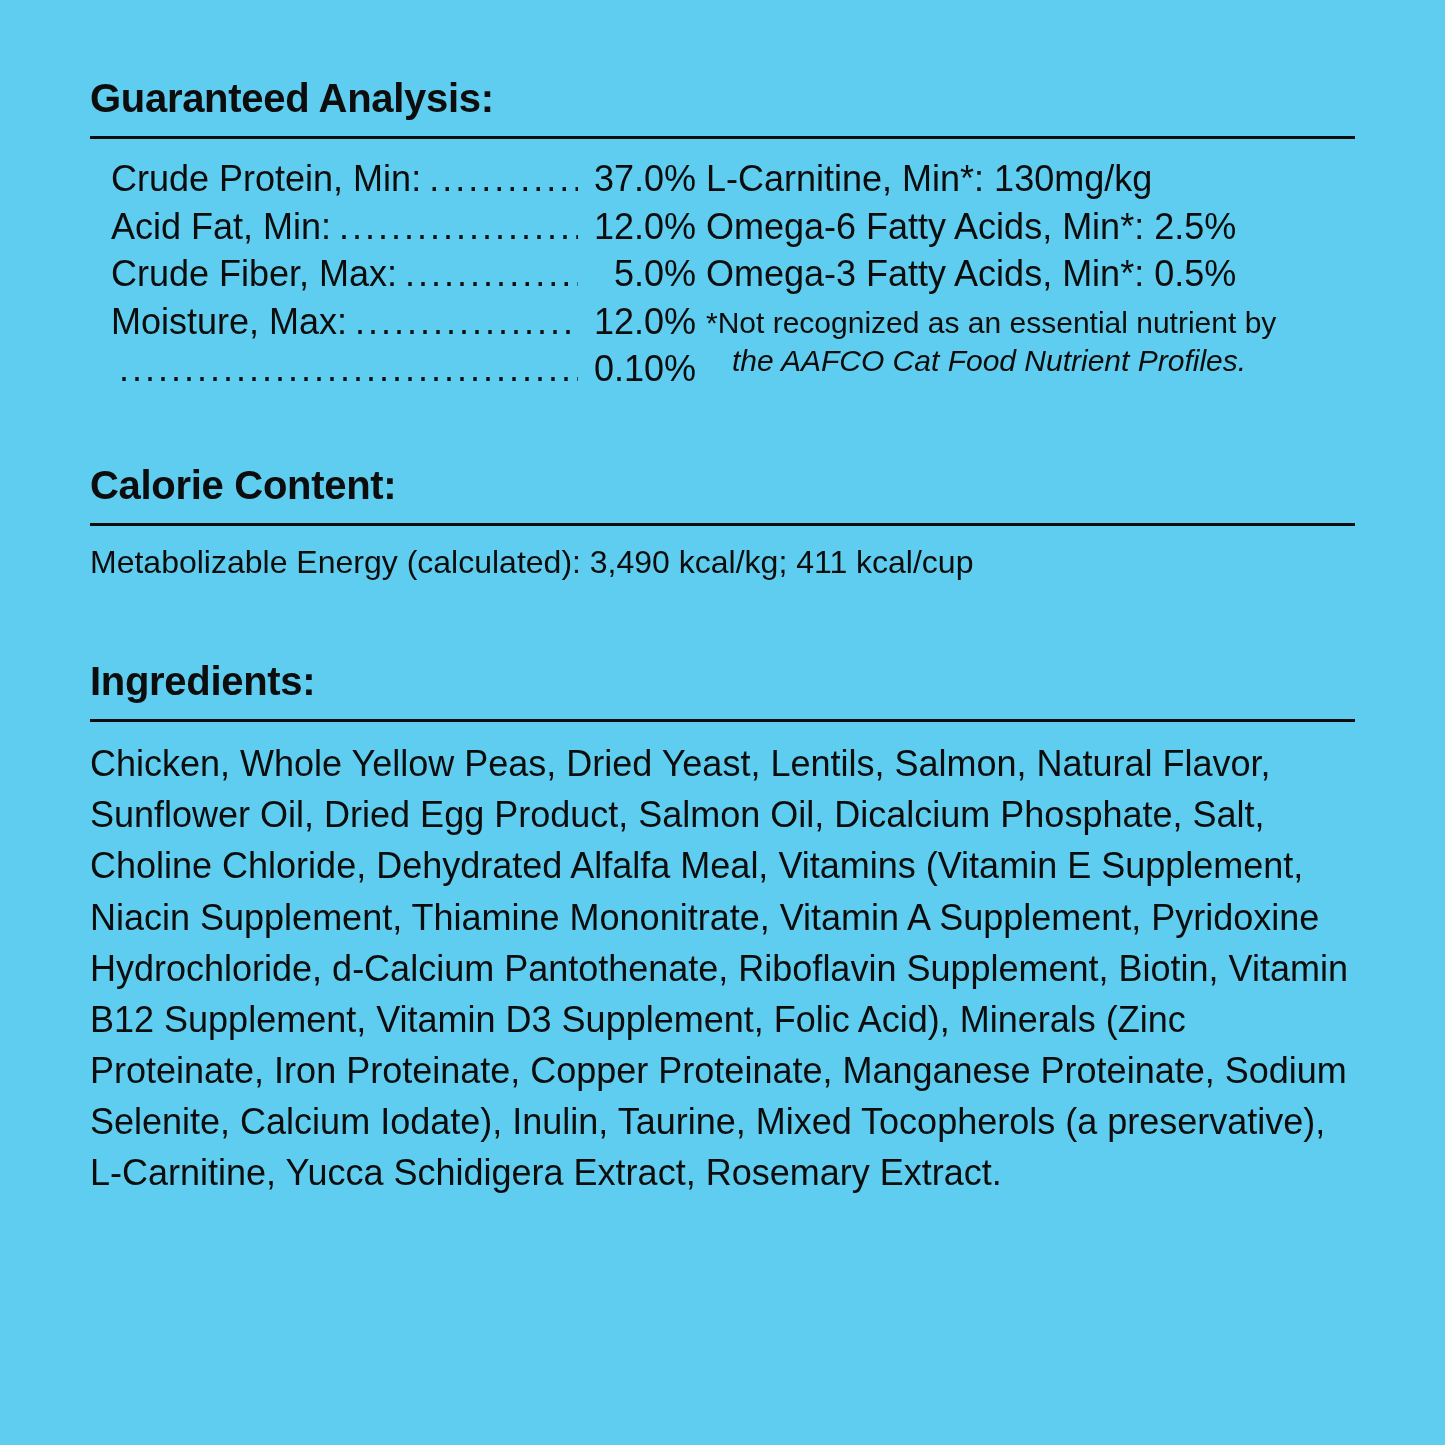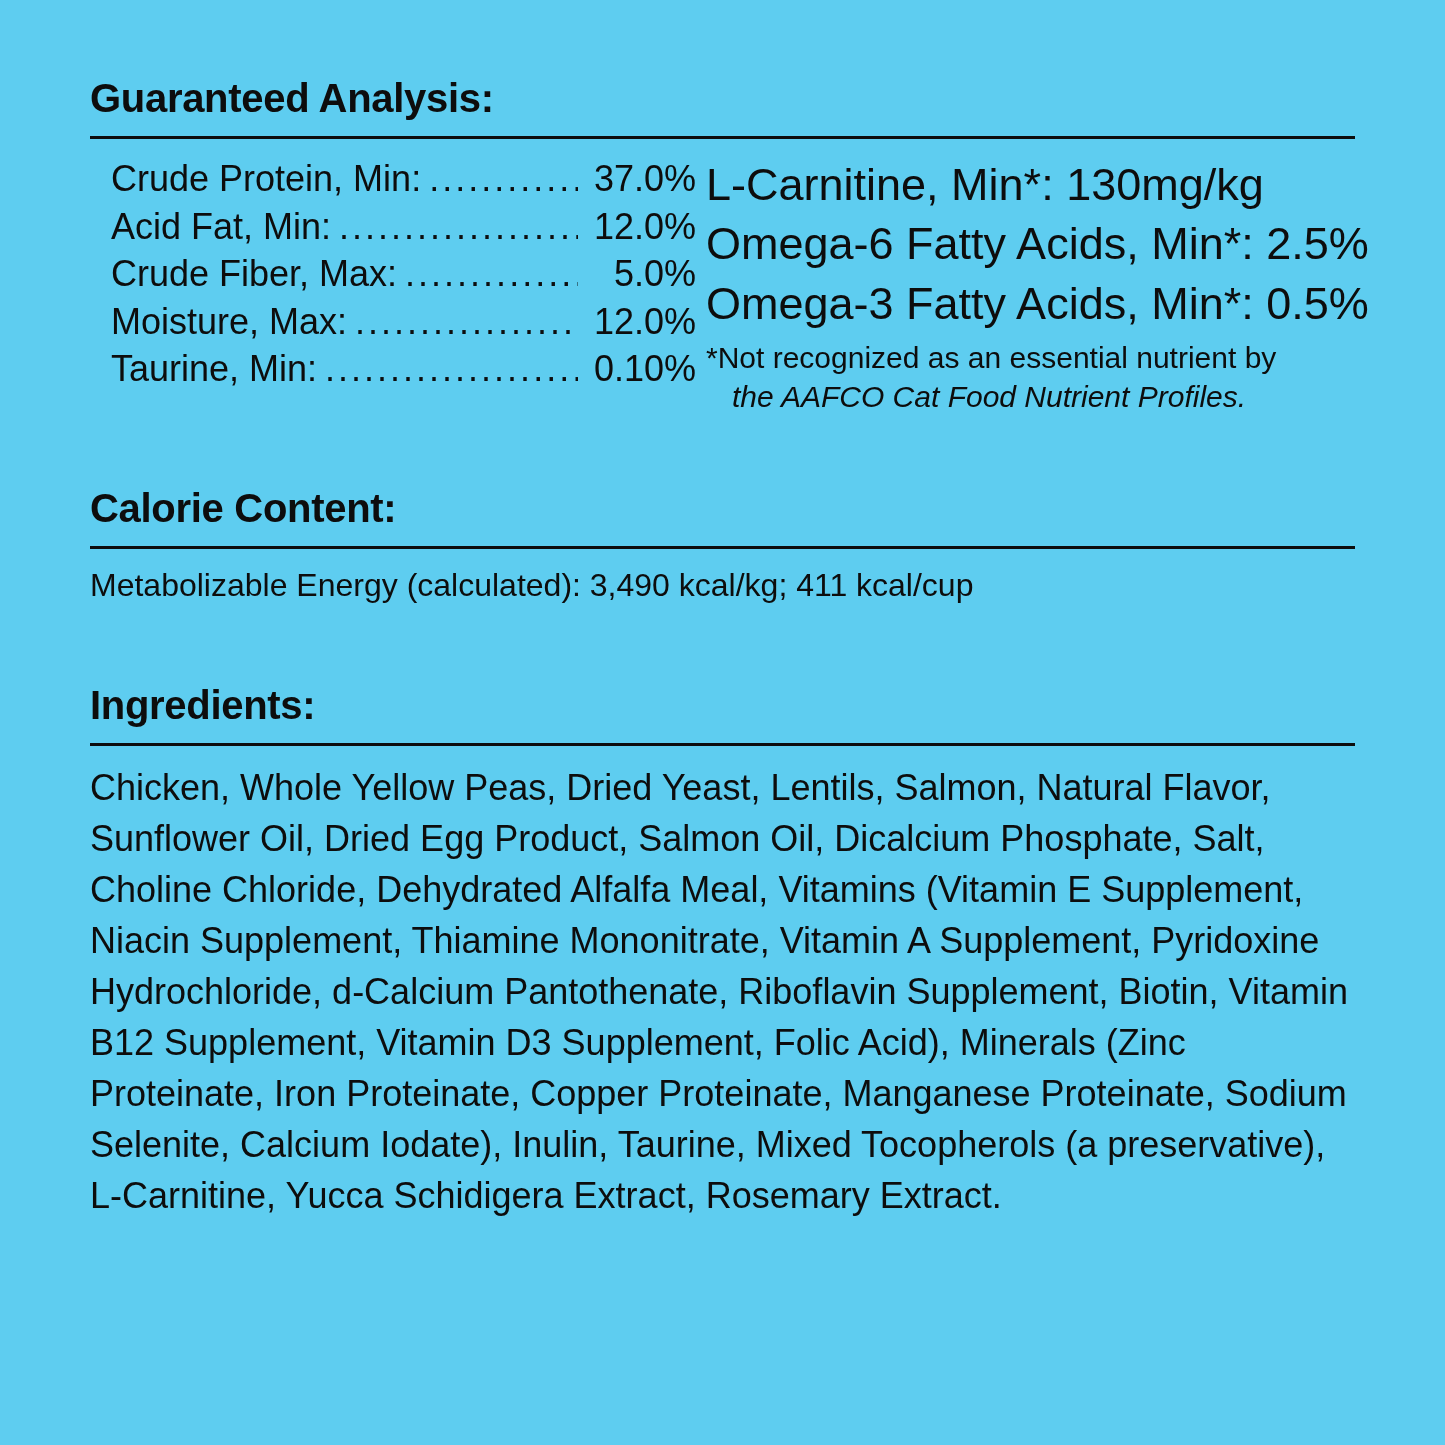--- a/index.html
+++ b/index.html
@@ -68,21 +68,21 @@
     letter-spacing: 3px;
     padding: 0 8px;
     text-align: left;
   }
   .ga-value {
     flex: 0 0 auto;
     text-align: right;
     min-width: 118px;
   }
   .ga-line {
-    font-size: 45px;
+    font-size: 36px;
     line-height: 1.32;
     white-space: nowrap;
   }
   .ga-note {
     font-size: 30px;
     line-height: 1.28;
     margin-top: 6px;
     white-space: normal;
   }
   .ga-note .indent {
@@ -131,21 +131,20 @@
           <span class="ga-value">5.0%</span>
         </div>
 
         <div class="ga-row">
           <span class="ga-label">Moisture, Max:</span>
           <span class="ga-dots">....................................</span>
           <span class="ga-value">12.0%</span>
         </div>
 
         <div class="ga-row">
-          <span class="ga-label">Taurine, Min:</span>
           <span class="ga-dots">....................................</span>
           <span class="ga-value">0.10%</span>
         </div>
 
       </div>
 
       <div class="ga-right">
         <div class="ga-line">L-Carnitine, Min*: 130mg/kg</div>
         <div class="ga-line">Omega-6 Fatty Acids, Min*: 2.5%</div>
         <div class="ga-line">Omega-3 Fatty Acids, Min*: 0.5%</div>

